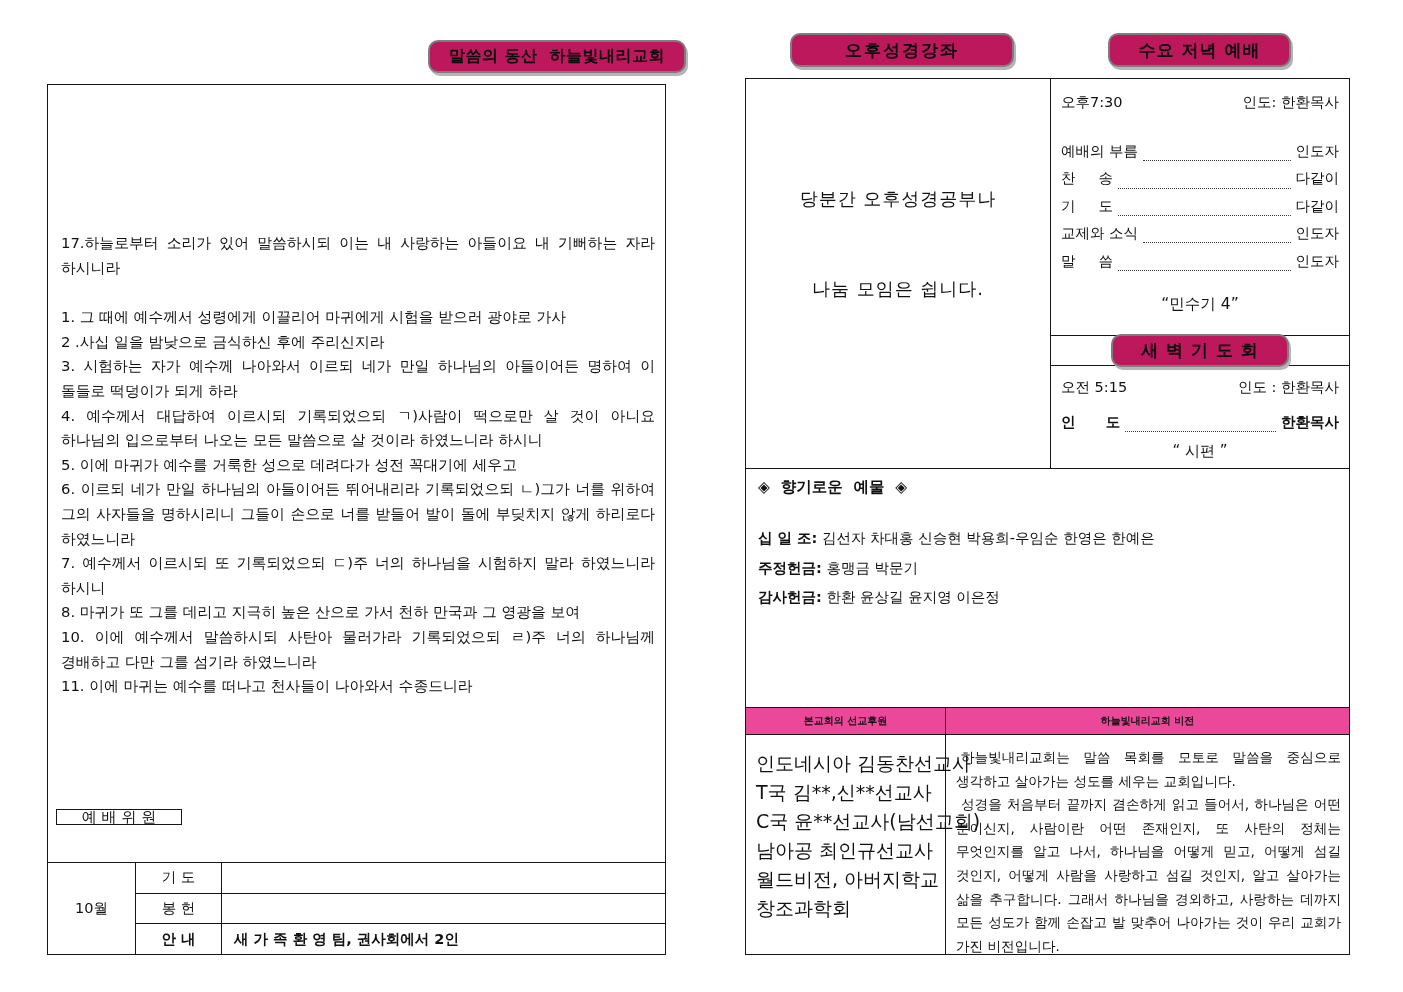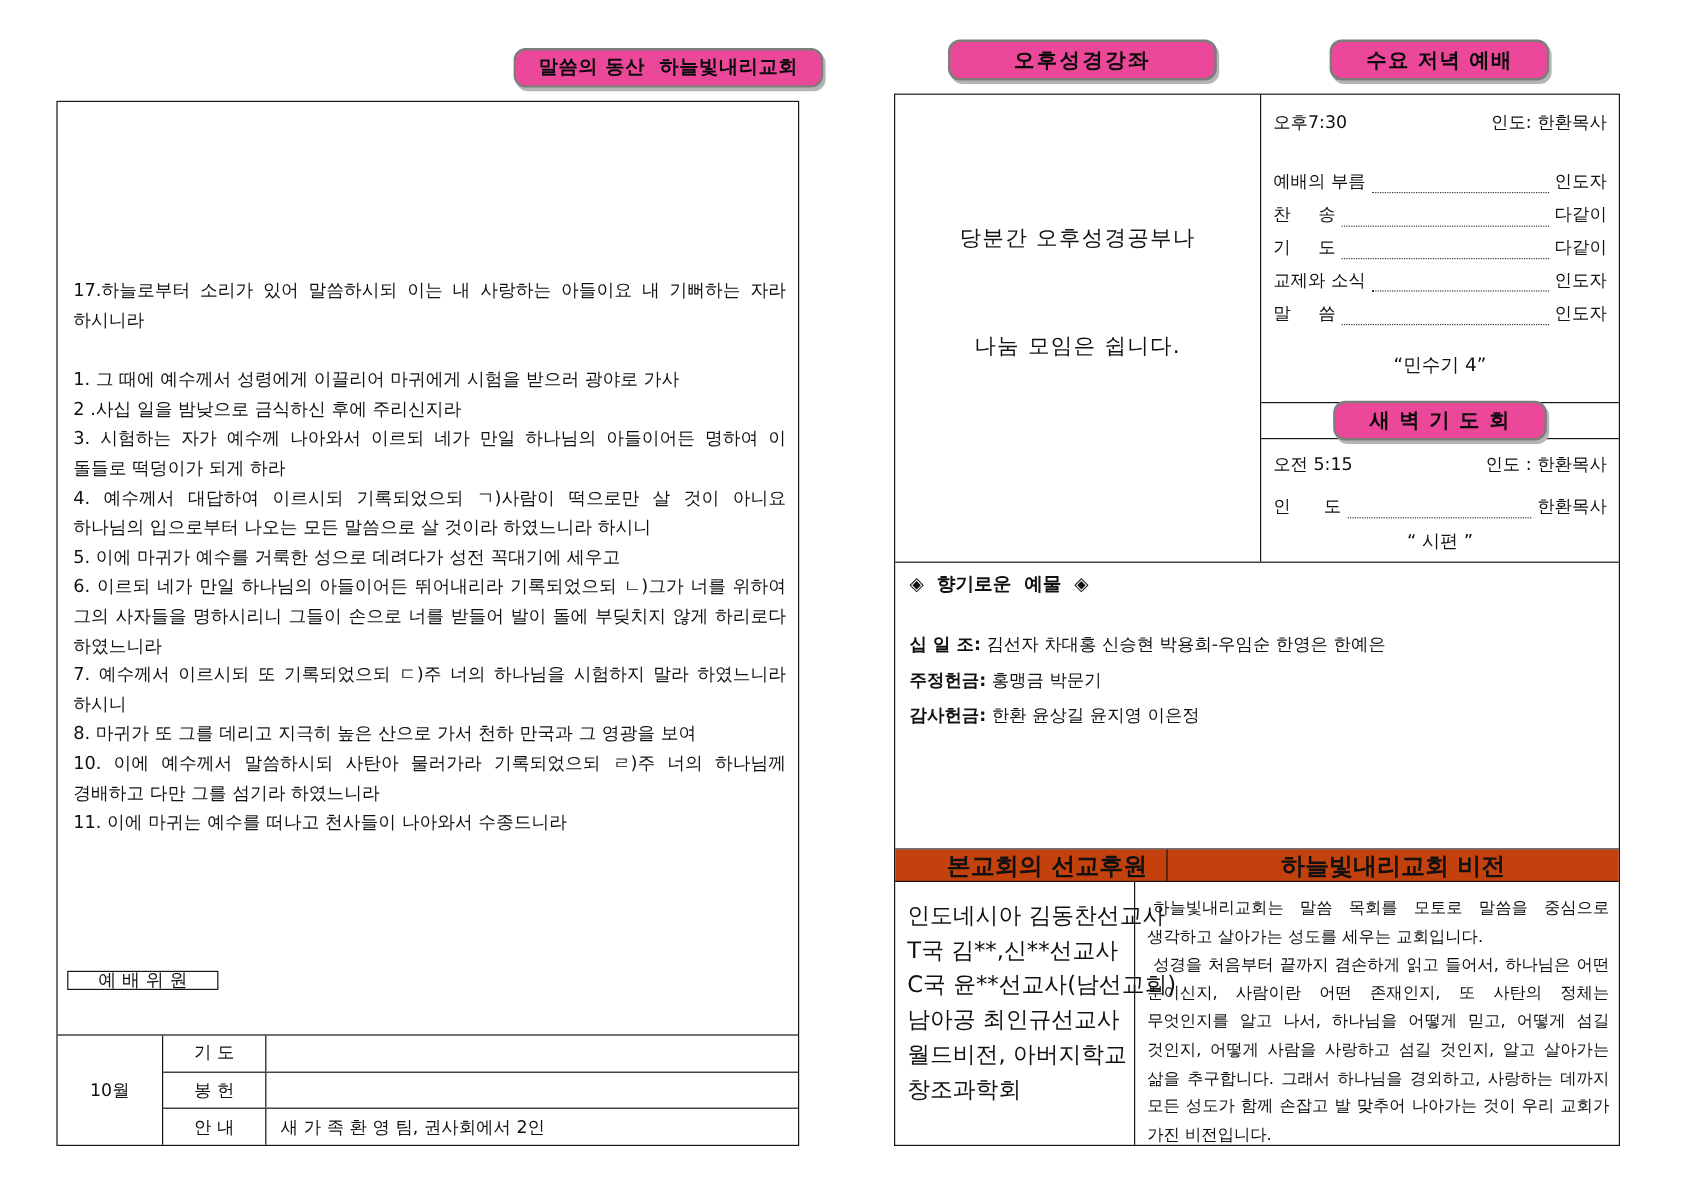--- a/index.html
+++ b/index.html
@@ -7,21 +7,21 @@
   body {
     width:1403px; height:992px; position:relative; overflow:hidden;
     font-family:"DejaVu Sans","Liberation Sans",sans-serif;
     color:#111;
   }
   .canvas { position:absolute; inset:0; }
 
   
   .badge {
     position:absolute; display:flex; align-items:center; justify-content:center;
-    background:#ec4899; border:2px solid #7d7d7d; border-radius:10px;
+    background:#be185d; border:2px solid #7d7d7d; border-radius:10px;
     box-shadow:2px 3px 0 #b5b5b5;
     font-weight:bold; color:#0b0b0b; white-space:pre;
   }
   .badge-bulletin { left:428px; top:40px; width:258px; height:33px; font-size:16px; letter-spacing:0.5px; }
   .badge-afternoon { left:790px; top:33px; width:224px; height:34px; font-size:17px; letter-spacing:2px; }
   .badge-wednesday { left:1108px; top:33px; width:183px; height:34px; font-size:17px; letter-spacing:1px; }
 
   
   .page { position:absolute; background:#fff; border:1.5px solid #161616; }
   .left-page { left:47px; top:84px; width:619px; height:871px; }
@@ -49,21 +49,21 @@
   .lp-table {
     position:absolute; left:0; right:0; bottom:0; height:92px;
     border-top:1.5px solid #161616; display:flex;
   }
   .lp-month {
     width:88px; border-right:1.5px solid #161616;
     display:flex; align-items:center; justify-content:center; font-size:14.5px;
   }
   .lp-rows { flex:1; display:flex; flex-direction:column; }
   .lp-row { flex:1; display:flex; border-bottom:1.5px solid #161616; }
-  .lp-row:last-child { border-bottom:none; }
+  .lp-row:last-child { border-bottom:none;font-weight:bold; }
   .lp-row-label {
     width:86px; border-right:1.5px solid #161616;
     display:flex; align-items:center; justify-content:center;
     font-size:14.5px; white-space:pre;
   }
   .lp-row-value { flex:1; display:flex; align-items:center; padding-left:12px; font-size:14.5px; }
 
   
   .right-page { left:745px; top:78px; width:605px; height:877px; }
 
@@ -84,32 +84,32 @@
   .leader-dots { flex:1; align-self:center; height:11px; border-bottom:1.6px dotted #3a3a3a; margin:0 5px; }
   .order-item .by { white-space:pre; }
   .scripture { text-align:center; font-weight:normal; font-size:15.5px; margin-top:15px; white-space:pre; }
 
   .dawn-badge-row { height:30px; border-bottom:1.5px solid #161616; position:relative; }
   .badge-dawn {
     position:absolute; left:50%; top:-2px; transform:translateX(-50%);
     width:178px; height:33px; font-size:17px; letter-spacing:1px;
   }
   .dawn { flex:1; padding:12px 10px 0 10px; }
-  .dawn .order-item { margin-top:16px; }
+  .dawn .order-item { margin-top:16px;font-weight:bold; }
   .dawn .scripture { margin-top:2px; font-size:15px; }
 
   .offerings { height:239px; border-bottom:1.5px solid #161616; padding:8px 14px 0 12px; }
   .offer-title { font-weight:bold; font-size:15.5px; white-space:pre; }
   .offer-rows { margin-top:26px; }
   .offer-row { font-size:14.5px; line-height:29.5px; }
   .offer-row b { white-space:pre; }
 
   .rp-bottom-header {
-    height:27px; display:flex; background:#c2410c;
-    border-bottom:1.5px solid #161616; font-weight:bold; font-size:20px;padding-left:27px;
+    height:27px; display:flex; background:#ec4899;
+    border-bottom:1.5px solid #161616; font-weight:bold; font-size:10px;
   }
   .rp-bh-left { width:200px; border-right:1.5px solid #161616; display:flex; align-items:center; justify-content:center; }
   .rp-bh-right { flex:1; display:flex; align-items:center; justify-content:center; }
 
   .rp-bottom { display:flex; height:219px; }
   .missions {
     width:200px; border-right:1.5px solid #161616;
     padding:14px 4px 0 10px; font-size:19px; line-height:29px; white-space:nowrap;
   }
   .vision {

